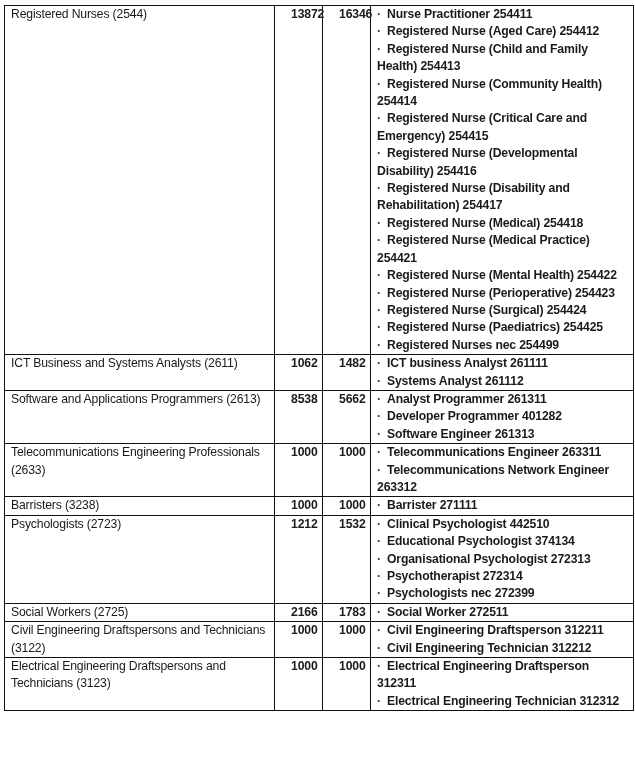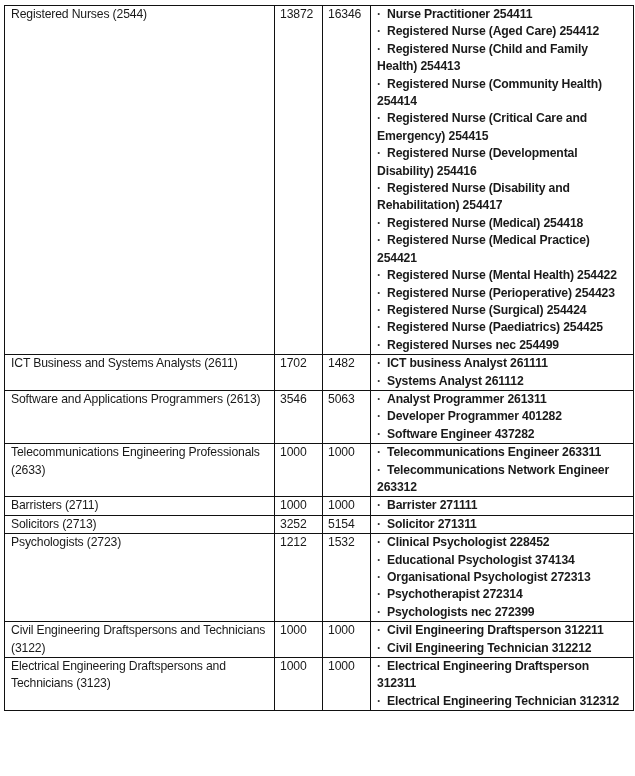--- a/index.html
+++ b/index.html
@@ -25,22 +25,23 @@
       table-layout: fixed;
     }
     table.occ td {
       border: 1px solid #111;
       vertical-align: top;
       padding: 0 3px 0 6px;
       line-height: 17.4px;
       letter-spacing: -0.15px;
     }
     table.occ td.num {
-      padding-left: 5px;
+      padding-left: 16px;
       padding-right: 2px;
+      font-weight: bold;
     }
     col.c-name { width: 270px; }
     col.c-a { width: 48px; }
     col.c-b { width: 48px; }
     col.c-occ { width: 263px; }
     .occ-item {
       display: block;
       font-weight: bold;
     }
     .bullet {
@@ -89,47 +90,47 @@
             <span class="occ-item"><span class="bullet">·</span><span>Registered Nurse (Paediatrics) 254425</span></span>
             <span class="occ-item"><span class="bullet">·</span><span>Registered Nurses nec 254499</span></span>
           </div>
       </td>
     </tr>
       <tr class="" style="">
       <td>
         <span class="b-group">ICT Business and Systems Analysts (2611)</span>
       </td>
       <td class="num">
-        <span class="b-a">1702</span>
+        <span class="b-a">1062</span>
       </td>
       <td class="num">
         <span class="b-b">1482</span>
       </td>
       <td class="occs">
         <div class="occ-list">
             <span class="occ-item"><span class="bullet">·</span><span>ICT business Analyst 261111</span></span>
             <span class="occ-item"><span class="bullet">·</span><span>Systems Analyst 261112</span></span>
           </div>
       </td>
     </tr>
       <tr class="" style="">
       <td>
         <span class="b-group">Software and Applications Programmers (2613)</span>
       </td>
       <td class="num">
-        <span class="b-a">3546</span>
-      </td>
-      <td class="num">
-        <span class="b-b">5063</span>
+        <span class="b-a">8538</span>
+      </td>
+      <td class="num">
+        <span class="b-b">5662</span>
       </td>
       <td class="occs">
         <div class="occ-list">
             <span class="occ-item"><span class="bullet">·</span><span>Analyst Programmer 261311</span></span>
             <span class="occ-item"><span class="bullet">·</span><span>Developer Programmer 401282</span></span>
-            <span class="occ-item"><span class="bullet">·</span><span>Software Engineer 437282</span></span>
+            <span class="occ-item"><span class="bullet">·</span><span>Software Engineer 261313</span></span>
           </div>
       </td>
     </tr>
       <tr class="" style="">
       <td>
         <span class="b-group">Telecommunications Engineering Professionals (2633)</span>
       </td>
       <td class="num">
         <span class="b-a">1000</span>
       </td>
@@ -138,72 +139,72 @@
       </td>
       <td class="occs">
         <div class="occ-list">
             <span class="occ-item"><span class="bullet">·</span><span>Telecommunications Engineer 263311</span></span>
             <span class="occ-item"><span class="bullet">·</span><span>Telecommunications Network Engineer 263312</span></span>
           </div>
       </td>
     </tr>
       <tr class="" style="">
       <td>
-        <span class="b-group">Barristers (2711)</span>
+        <span class="b-group">Barristers (3238)</span>
       </td>
       <td class="num">
         <span class="b-a">1000</span>
       </td>
       <td class="num">
         <span class="b-b">1000</span>
       </td>
       <td class="occs">
         <div class="occ-list">
             <span class="occ-item"><span class="bullet">·</span><span>Barrister 271111</span></span>
           </div>
       </td>
     </tr>
       <tr class="" style="">
       <td>
-        <span class="b-group">Solicitors (2713)</span>
-      </td>
-      <td class="num">
-        <span class="b-a">3252</span>
-      </td>
-      <td class="num">
-        <span class="b-b">5154</span>
-      </td>
-      <td class="occs">
-        <div class="occ-list">
-            <span class="occ-item"><span class="bullet">·</span><span>Solicitor 271311</span></span>
-          </div>
-      </td>
-    </tr>
-      <tr class="" style="">
-      <td>
         <span class="b-group">Psychologists (2723)</span>
       </td>
       <td class="num">
         <span class="b-a">1212</span>
       </td>
       <td class="num">
         <span class="b-b">1532</span>
       </td>
       <td class="occs">
         <div class="occ-list">
-            <span class="occ-item"><span class="bullet">·</span><span>Clinical Psychologist 228452</span></span>
+            <span class="occ-item"><span class="bullet">·</span><span>Clinical Psychologist 442510</span></span>
             <span class="occ-item"><span class="bullet">·</span><span>Educational Psychologist 374134</span></span>
             <span class="occ-item"><span class="bullet">·</span><span>Organisational Psychologist 272313</span></span>
             <span class="occ-item"><span class="bullet">·</span><span>Psychotherapist 272314</span></span>
             <span class="occ-item"><span class="bullet">·</span><span>Psychologists nec 272399</span></span>
           </div>
       </td>
     </tr>
       <tr class="" style="">
       <td>
+        <span class="b-group">Social Workers (2725)</span>
+      </td>
+      <td class="num">
+        <span class="b-a">2166</span>
+      </td>
+      <td class="num">
+        <span class="b-b">1783</span>
+      </td>
+      <td class="occs">
+        <div class="occ-list">
+            <span class="occ-item"><span class="bullet">·</span><span>Social Worker 272511</span></span>
+          </div>
+      </td>
+    </tr>
+      <tr class="" style="">
+      <td>
         <span class="b-group">Civil Engineering Draftspersons and Technicians (3122)</span>
       </td>
       <td class="num">
         <span class="b-a">1000</span>
       </td>
       <td class="num">
         <span class="b-b">1000</span>
       </td>
       <td class="occs">
         <div class="occ-list">

